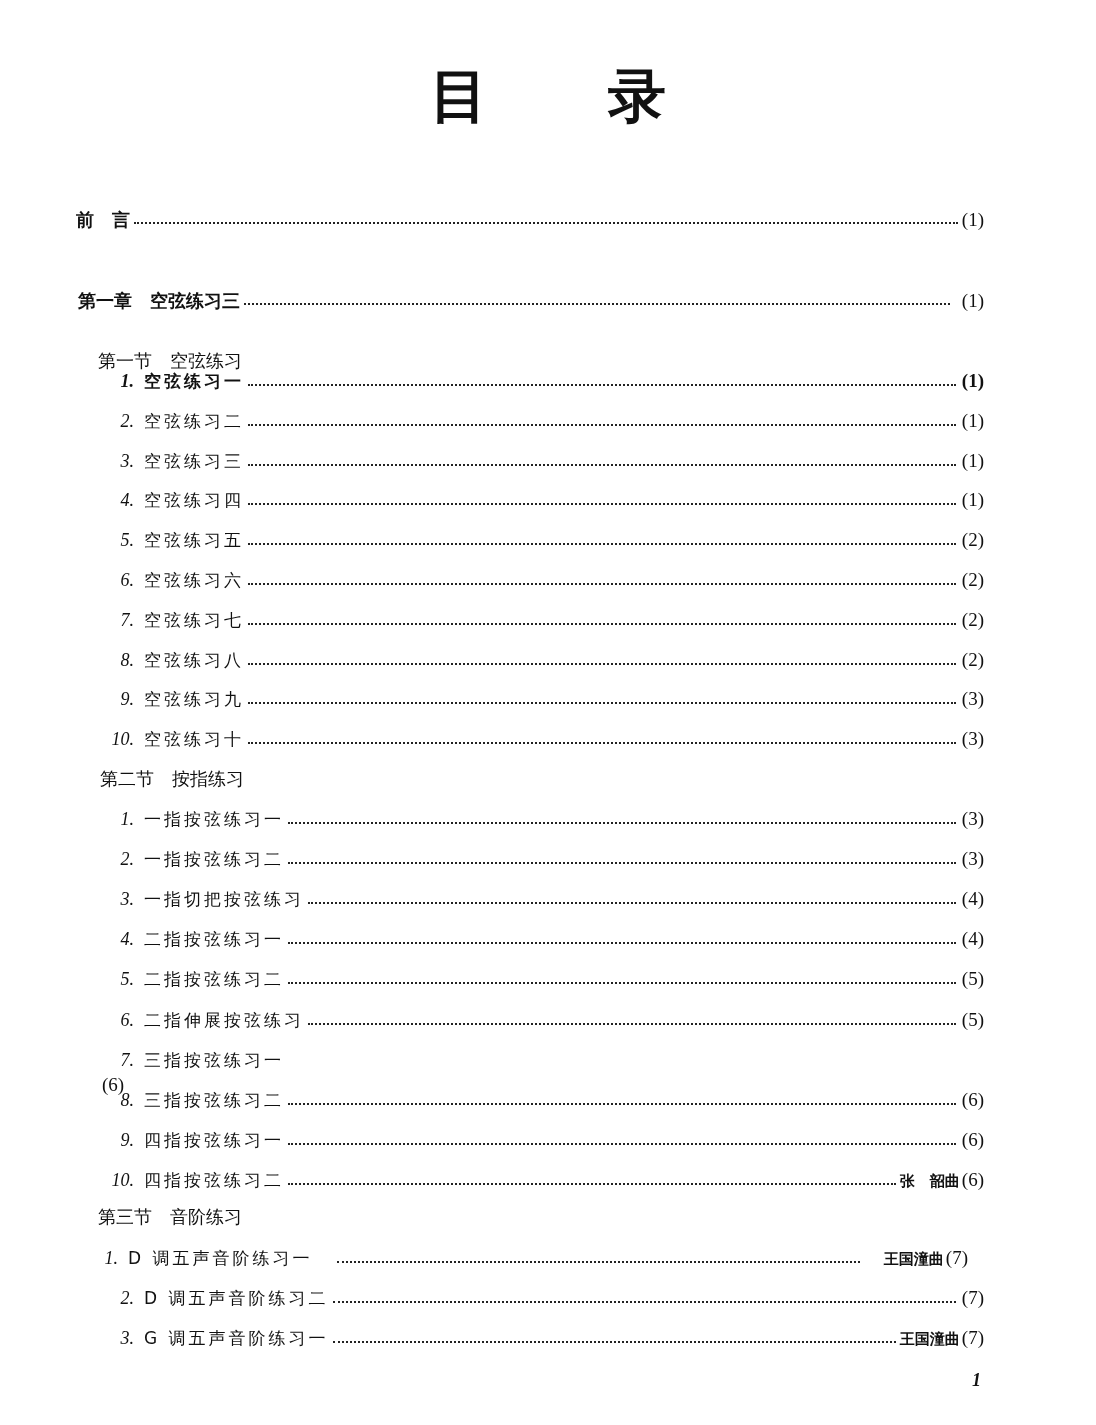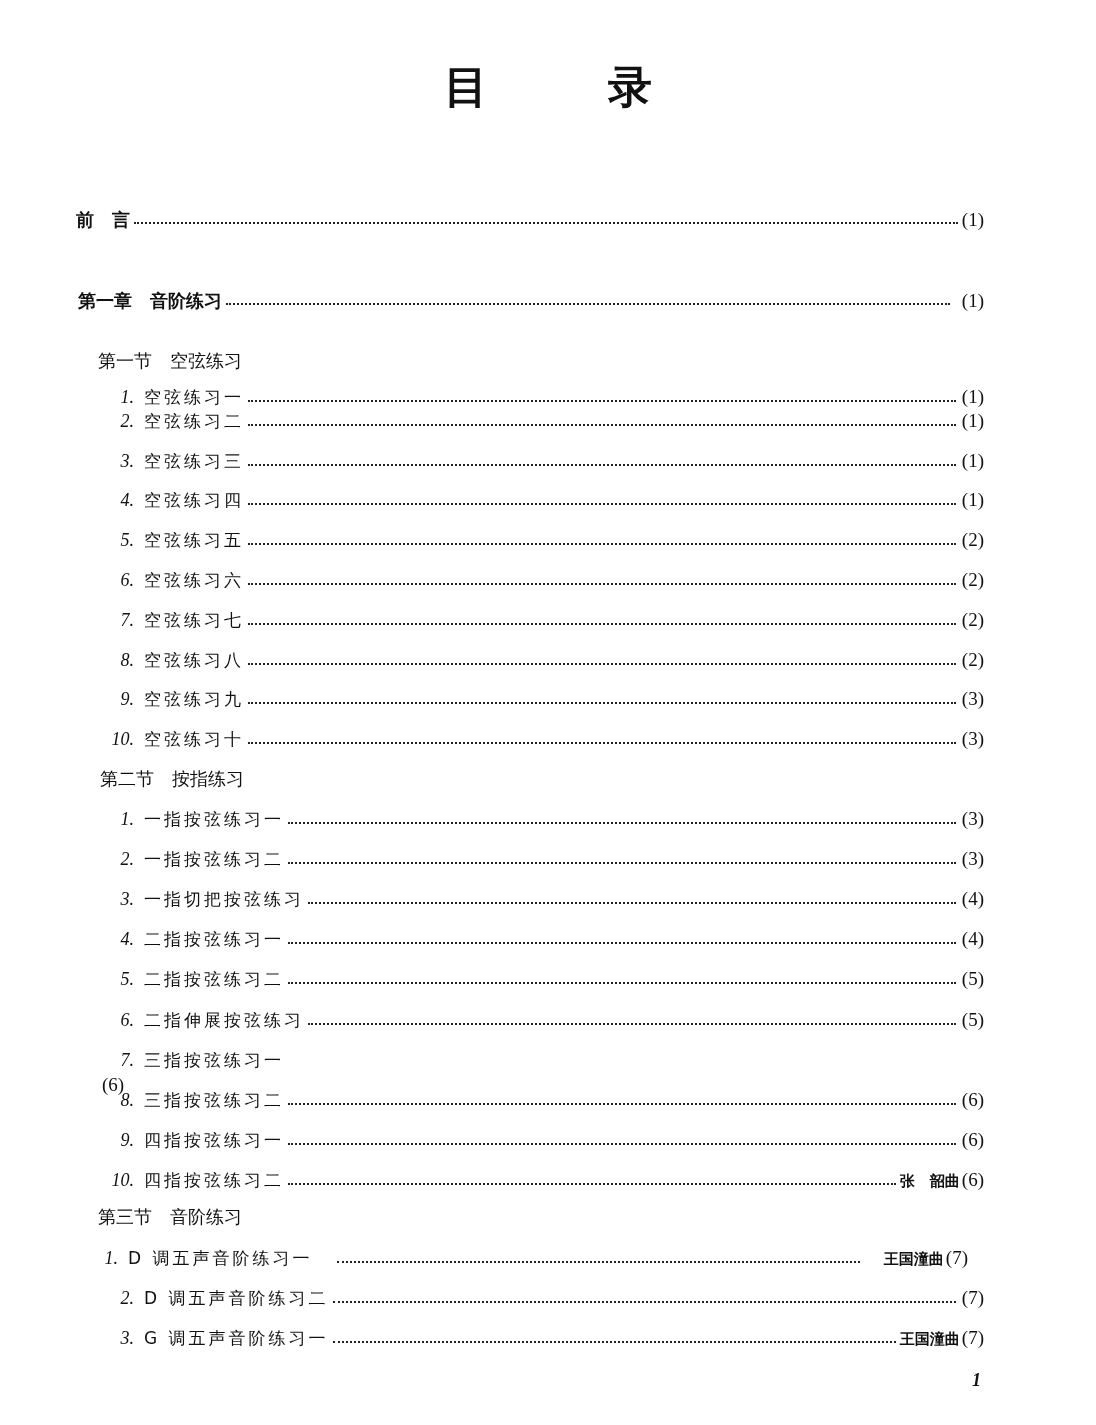--- a/index.html
+++ b/index.html
@@ -4,21 +4,21 @@
 <style>
   html, body { margin: 0; padding: 0; background: #ffffff; }
   body {
     width: 1096px; height: 1425px; position: relative; overflow: hidden;
     font-family: "DejaVu Serif", "Liberation Serif", serif;
     color: #111111;
   }
   .title {
     position: absolute; top: 58px; left: 0; width: 1096px;
     text-align: center; font-family: "DejaVu Sans", sans-serif;
-    font-weight: bold; font-size: 44px; letter-spacing: 0;
+    font-weight: bold; font-size: 58px; letter-spacing: 0;
   }
   .title span { display: inline-block; }
   .title .gap { width: 120px; }
   .row {
     position: absolute; display: flex; align-items: baseline;
     font-size: 18px; white-space: nowrap;
   }
   .row .label { flex: 0 0 auto; }
   .row .leader {
     flex: 1 1 auto; overflow: hidden; margin: 0 4px;
@@ -42,31 +42,31 @@
 
 <div class="row" style="left:76px; top:208px; width:908px;">
   <span class="label bold-sans">前　言</span>
   <span class="leader"></span>
   <span class="right">
       <span class="page">(1)</span>
     </span>
 </div>
 
 <div class="row" style="left:78px; top:289px; width:906px;">
-  <span class="label bold-sans">第一章　音阶练习</span>
+  <span class="label bold-sans">第一章　空弦练习三</span>
   <span class="leader" style="margin-right:12px;"></span>
   <span class="right">
       <span class="page">(1)</span>
     </span>
 </div>
 
 <div class="sec" style="left:98px; top:333px;margin-top:16px;">第一节　空弦练习</div>
 
 <div id="s0">
-    <div class="row" style="left: 100px; width: 884px; top: 386px;">
+    <div class="row" style="left: 100px; width: 884px; top: 370px; font-weight: bold;">
       <span class="label"><span class="num">1.</span><span class="item-text">空弦练习一</span></span>
       <span class="leader"></span>
       <span class="right">
         <span class="composer"></span>
         <span class="page">(1)</span>
       </span>
     </div>
     <div class="row" style="left: 100px; width: 884px; top: 410px;">
       <span class="label"><span class="num">2.</span><span class="item-text">空弦练习二</span></span>
       <span class="leader"></span>

